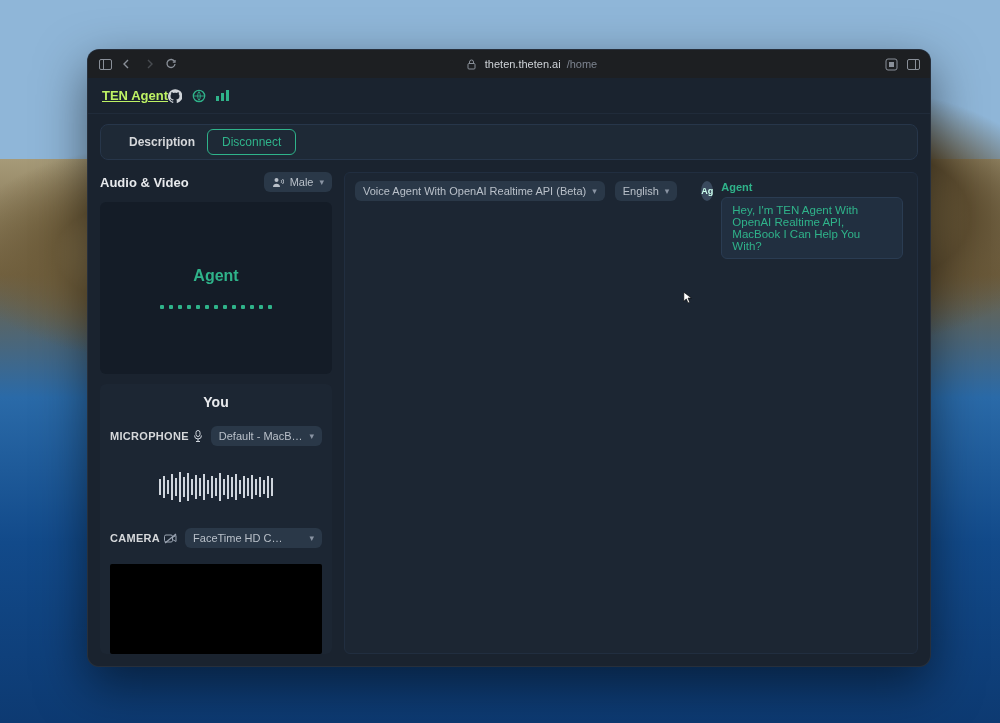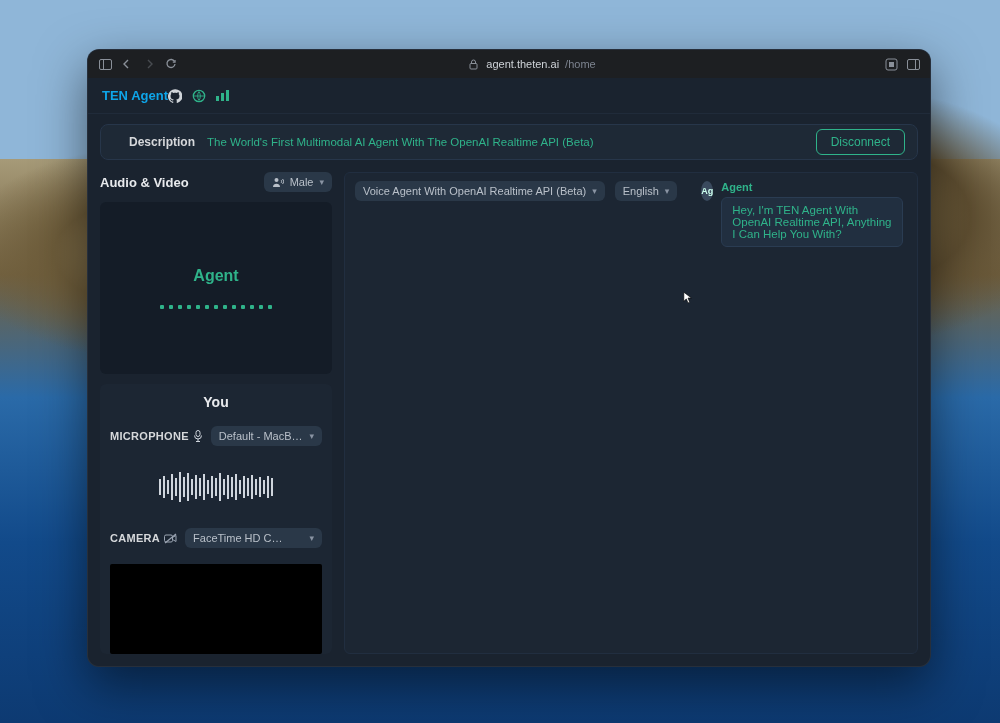--- a/index.html
+++ b/index.html
@@ -30,21 +30,21 @@
   .chrome .nav-icons { display:flex; gap:8px; align-items:center; }
   .chrome .url { flex:1; text-align:center; display:flex; gap:6px; align-items:center; justify-content:center;}
   .chrome .right-icons { display:flex; gap:8px; align-items:center; }
   .ico { width:14px; height:14px; display:inline-flex; align-items:center; justify-content:center; }
 
   
   .app-header {
     height:36px; display:flex; align-items:center; padding:0 14px; color:#d6d8db;
     border-bottom:1px solid #202b3a;
   }
-  .app-header .brand { font-weight:700; font-size:13px; color:#0ea5e9;}
+  .app-header .brand { font-weight:700; font-size:13px; color:#bef264;text-decoration:underline;}
   .app-header .center { flex:1; display:flex; justify-content:center; align-items:center; gap:6px; font-size:12px; color:#c8cad0;}
   .app-header .right { display:flex; gap:10px; align-items:center; }
 
   
   .descbar {
     margin:10px 12px 0 12px; background:#1e2936; border:1px solid #27364a; border-radius:8px;
     height:36px; display:flex; align-items:center; padding:0 12px; gap:12px;
   }
   .descbar .label { color:#d6d8db; font-size:12px; font-weight:600;margin-left:16px;}
   .descbar .text  { color:#2fb38a; font-size:11.5px; flex:1;}
@@ -147,21 +147,21 @@
           </svg>
       </span>
     </div>
     <div class="url">
       <span class="ico">
         <svg width="9" height="11" viewBox="0 0 9 11">
             <rect x="1" y="4.5" width="7" height="5.5" rx="1" fill="none" stroke="#8a9099"></rect>
             <path d="M2.5 4.5V3a2 2 0 0 1 4 0v1.5" fill="none" stroke="#8a9099"></path>
           </svg>
       </span>
-      <span style="color:#cfd3d8">agent.theten.ai</span>
+      <span style="color:#cfd3d8">theten.theten.ai</span>
         <span style="color:#7d8490">/home</span>
     </div>
     <div class="right-icons">
       <span class="ico">
         <svg width="13" height="13" viewBox="0 0 13 13">
             <rect x="1" y="1" width="11" height="11" rx="2" fill="none" stroke="#8a9099"></rect>
             <rect x="4" y="4" width="5" height="5" fill="#8a9099"></rect>
           </svg>
       </span>
       <span class="ico">
@@ -190,21 +190,20 @@
       <span class="signal">
         <span style="height:5px"></span>
           <span style="height:8px"></span>
           <span style="height:11px"></span>
       </span>
     </div>
   </div>
 
   <div class="descbar">
     <span class="label">Description</span>
-    <span class="text">The World's First Multimodal AI Agent With The OpenAI Realtime API (Beta)</span>
     <button class="btn">Disconnect</button>
   </div>
 
   <div class="body-row">
 
     <div class="left-panel">
       <div class="panel-head">
         <span class="title">Audio &amp; Video</span>
         <div class="chip">
           <span style="display:inline-flex">
@@ -323,21 +322,21 @@
         <div class="chip">
           <span>English</span>
           <span class="chev">▾</span>
         </div>
       </div>
       <div class="chat-area">
         <div class="msg">
           <div class="avatar">Ag</div>
           <div class="msg-body">
             <div class="name">Agent</div>
-            <div class="bubble">Hey, I'm TEN Agent With OpenAI Realtime API, Anything I Can Help You With?</div>
+            <div class="bubble">Hey, I'm TEN Agent With OpenAI Realtime API, MacBook I Can Help You With?</div>
           </div>
         </div>
       </div>
     </div>
   </div>
 
   <svg class="cursor" style="left:595px; top:241px" width="12" height="16" viewBox="0 0 12 16">
     <path d="M1 1l0 11 3-3 2 5 2-1-2-5 4 0z" fill="#fff" stroke="#000" stroke-width="0.7"></path>
   </svg>
 

